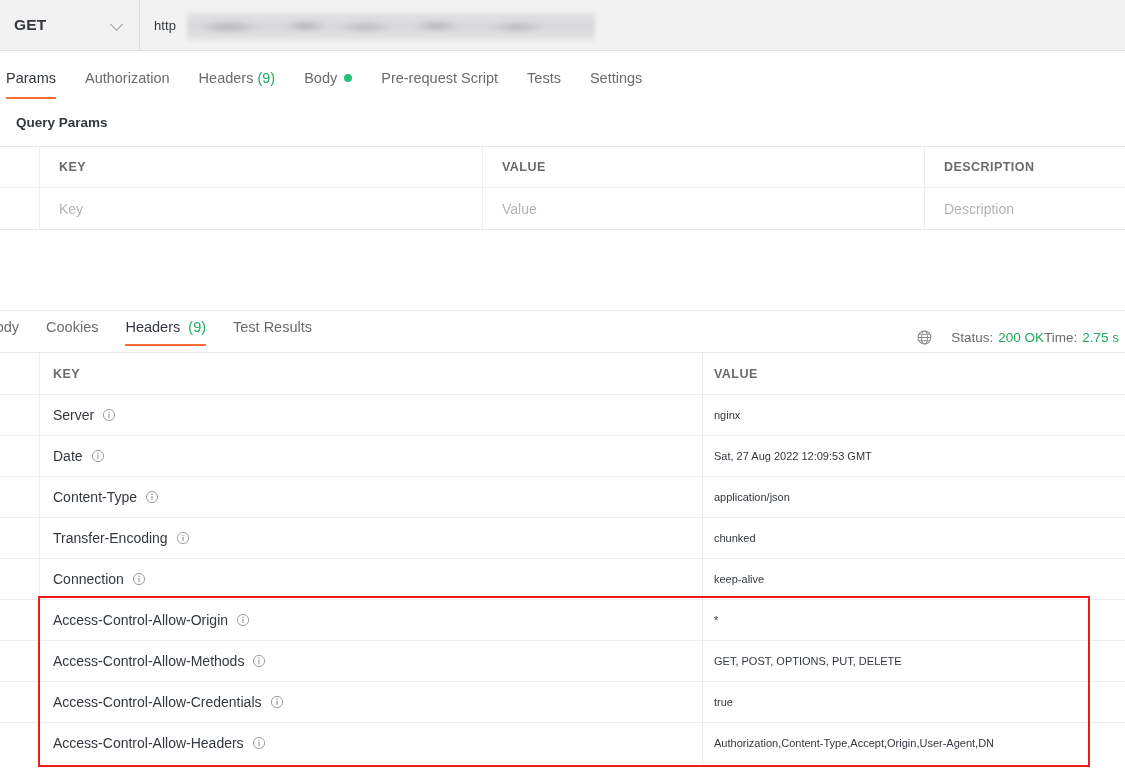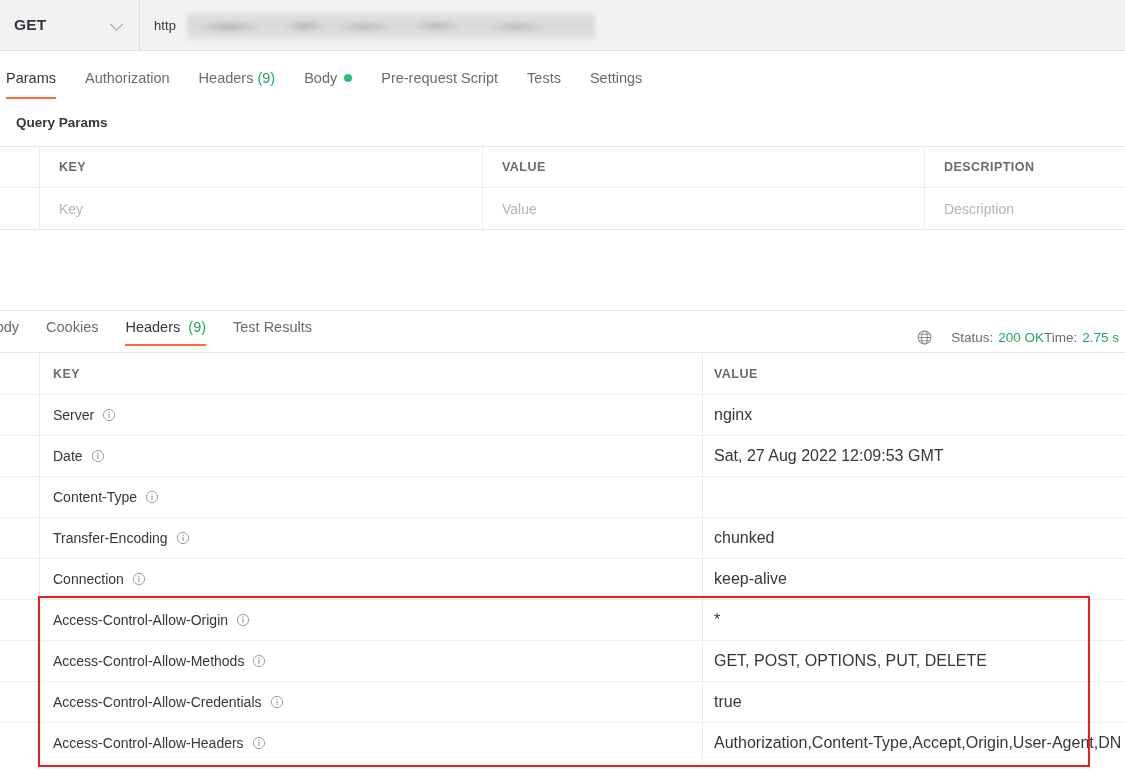--- a/index.html
+++ b/index.html
@@ -193,21 +193,21 @@
   .rh-key {
     width: 663px; flex-shrink: 0;
     border-right: 1px solid #ededed;
     display: flex; align-items: center;
     padding-left: 13px;
     font-size: 14px; color: #32383e;
   }
   .rh-val {
     flex: 1; display: flex; align-items: center;
     padding-left: 11px;
-    font-size: 16px; color: #32383e;
+    font-size: 11px; color: #32383e;
     overflow: hidden; white-space: nowrap;
   }
   .rh-row.hdr .rh-key,
   .rh-row.hdr .rh-val {
     font-size: 12.5px; font-weight: bold; color: #6b6b6b;
     letter-spacing: .45px;
   }
   .info-ic {
     width: 14px; height: 14px; margin-left: 8px;
     display: inline-block; flex-shrink: 0;
@@ -371,20 +371,21 @@
       <div class="rh-key">
         <span>Content-Type</span>
         <span class="info-ic">
           <svg viewBox="0 0 16 16" width="14" height="14">
               <circle cx="8" cy="8" r="6.4" fill="none" stroke="#9a9a9a" stroke-width="1.1"></circle>
               <circle cx="8" cy="4.9" r=".85" fill="#9a9a9a"></circle>
               <rect x="7.35" y="6.6" width="1.3" height="5" rx=".5" fill="#9a9a9a"></rect>
             </svg>
         </span>
       </div>
+      <div class="rh-val">application/json</div>
     </div>
 
     <div class="rh-row">
       <div class="rh-gutter"></div>
       <div class="rh-key">
         <span>Transfer-Encoding</span>
         <span class="info-ic">
           <svg viewBox="0 0 16 16" width="14" height="14">
               <circle cx="8" cy="8" r="6.4" fill="none" stroke="#9a9a9a" stroke-width="1.1"></circle>
               <circle cx="8" cy="4.9" r=".85" fill="#9a9a9a"></circle>

